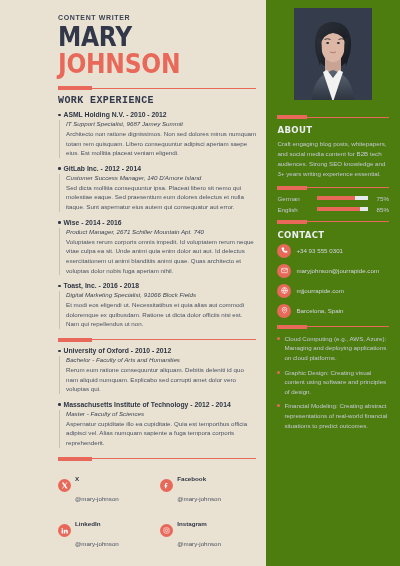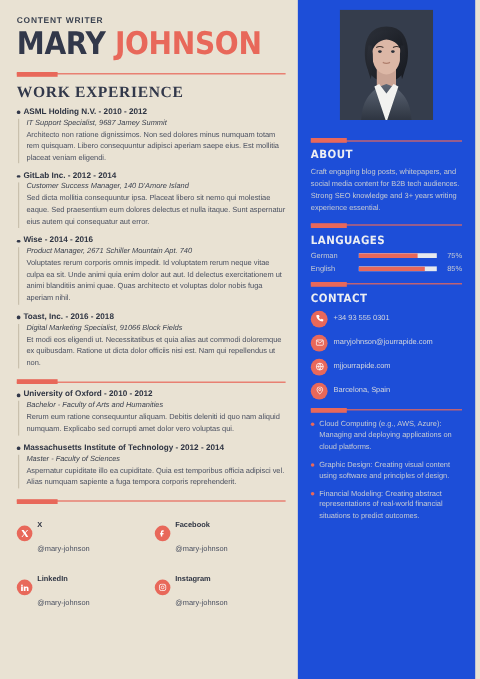--- a/index.html
+++ b/index.html
@@ -9,20 +9,21 @@
     background:#e9e2d3;
     display:flex;
     overflow:hidden;
   }
   
   .left {
     width:248px; height:566px;
     background:#e9e2d3;
     padding:14px 10px 6px 14px;
     position:relative;
+    margin-left:44px;
   }
   .role {
     font-size:7px; letter-spacing:.09em; font-weight:bold;
     color:#3b4250; text-transform:uppercase;
   }
   .name {
     margin-top:3px;
     font-size:26px; font-weight:bold; letter-spacing:-.01em;
     line-height:1.02;
     font-family:"DejaVu Sans Condensed","Liberation Sans", sans-serif;
@@ -33,23 +34,23 @@
   .divider { margin:9px 0 5px 0; position:relative; height:4px; }
   .divider .thin {
     position:absolute; left:0; right:0; top:1.5px;
     height:1px; background:#e8685a;
   }
   .divider .thick {
     position:absolute; left:0; top:0;
     width:34px; height:4px; background:#e8685a;
   }
   .sec-title {
-    font-size:13px; font-weight:bold; letter-spacing:.04em;
+    font-size:10px; font-weight:bold; letter-spacing:.04em;
     color:#32384a; text-transform:uppercase; margin-bottom:5px;
-    font-family:Liberation Serif, serif;
+    font-family:Liberation Mono, monospace;
   }
   .entry { margin-bottom:7px; }
   .entry-head {
     font-size:6.8px; font-weight:bold; color:#2f3543;
     display:flex; align-items:flex-start; gap:3px;
   }
   .bullet-dot {
     width:2.5px; height:2.5px; border-radius:50%;
     background:#32384a; margin-top:2.6px; flex:none;
   }
@@ -70,21 +71,21 @@
     background:#e8685a; color:#fff; flex:none;
     display:flex; align-items:center; justify-content:center;
   }
   .social-tx { line-height:1.25; }
   .social-name { font-size:6.2px; font-weight:bold; color:#2f3543; }
   .social-handle { font-size:6.2px; color:#4a5060; }
 
   
   .right {
     width:148px; height:566px;
-    background:#1d4ed8;
+    background:#4d7c0f;
     padding:0 11px 8px 11px;
     color:#d9dce3;
   }
   .photo-wrap {
     height:108px; display:flex; align-items:center; justify-content:center;
   }
   .photo {
     width:78px; height:92px; position:relative; overflow:hidden;
   }
   .divider-d { margin:7px 0 5px 0; position:relative; height:4px; }
@@ -302,21 +303,20 @@
     <div class="thin"></div>
     <div class="thick"></div>
   </div>
   <div class="sec-title-d">ABOUT</div>
   <div class="about-tx">Craft engaging blog posts, whitepapers, and social media content for B2B tech audiences. Strong SEO knowledge and 3+ years writing experience essential.</div>
 
   <div class="divider-d">
     <div class="thin"></div>
     <div class="thick"></div>
   </div>
-  <div class="sec-title-d">LANGUAGES</div>
   <div>
     <div class="lang-row">
       <span class="lang-name">German</span>
       <span class="lang-bar">
         <span class="lang-fill" id="lf0" style="width: 75%;"></span>
       </span>
       <span class="lang-pct">75%</span>
     </div>
     <div class="lang-row">
       <span class="lang-name">English</span>

